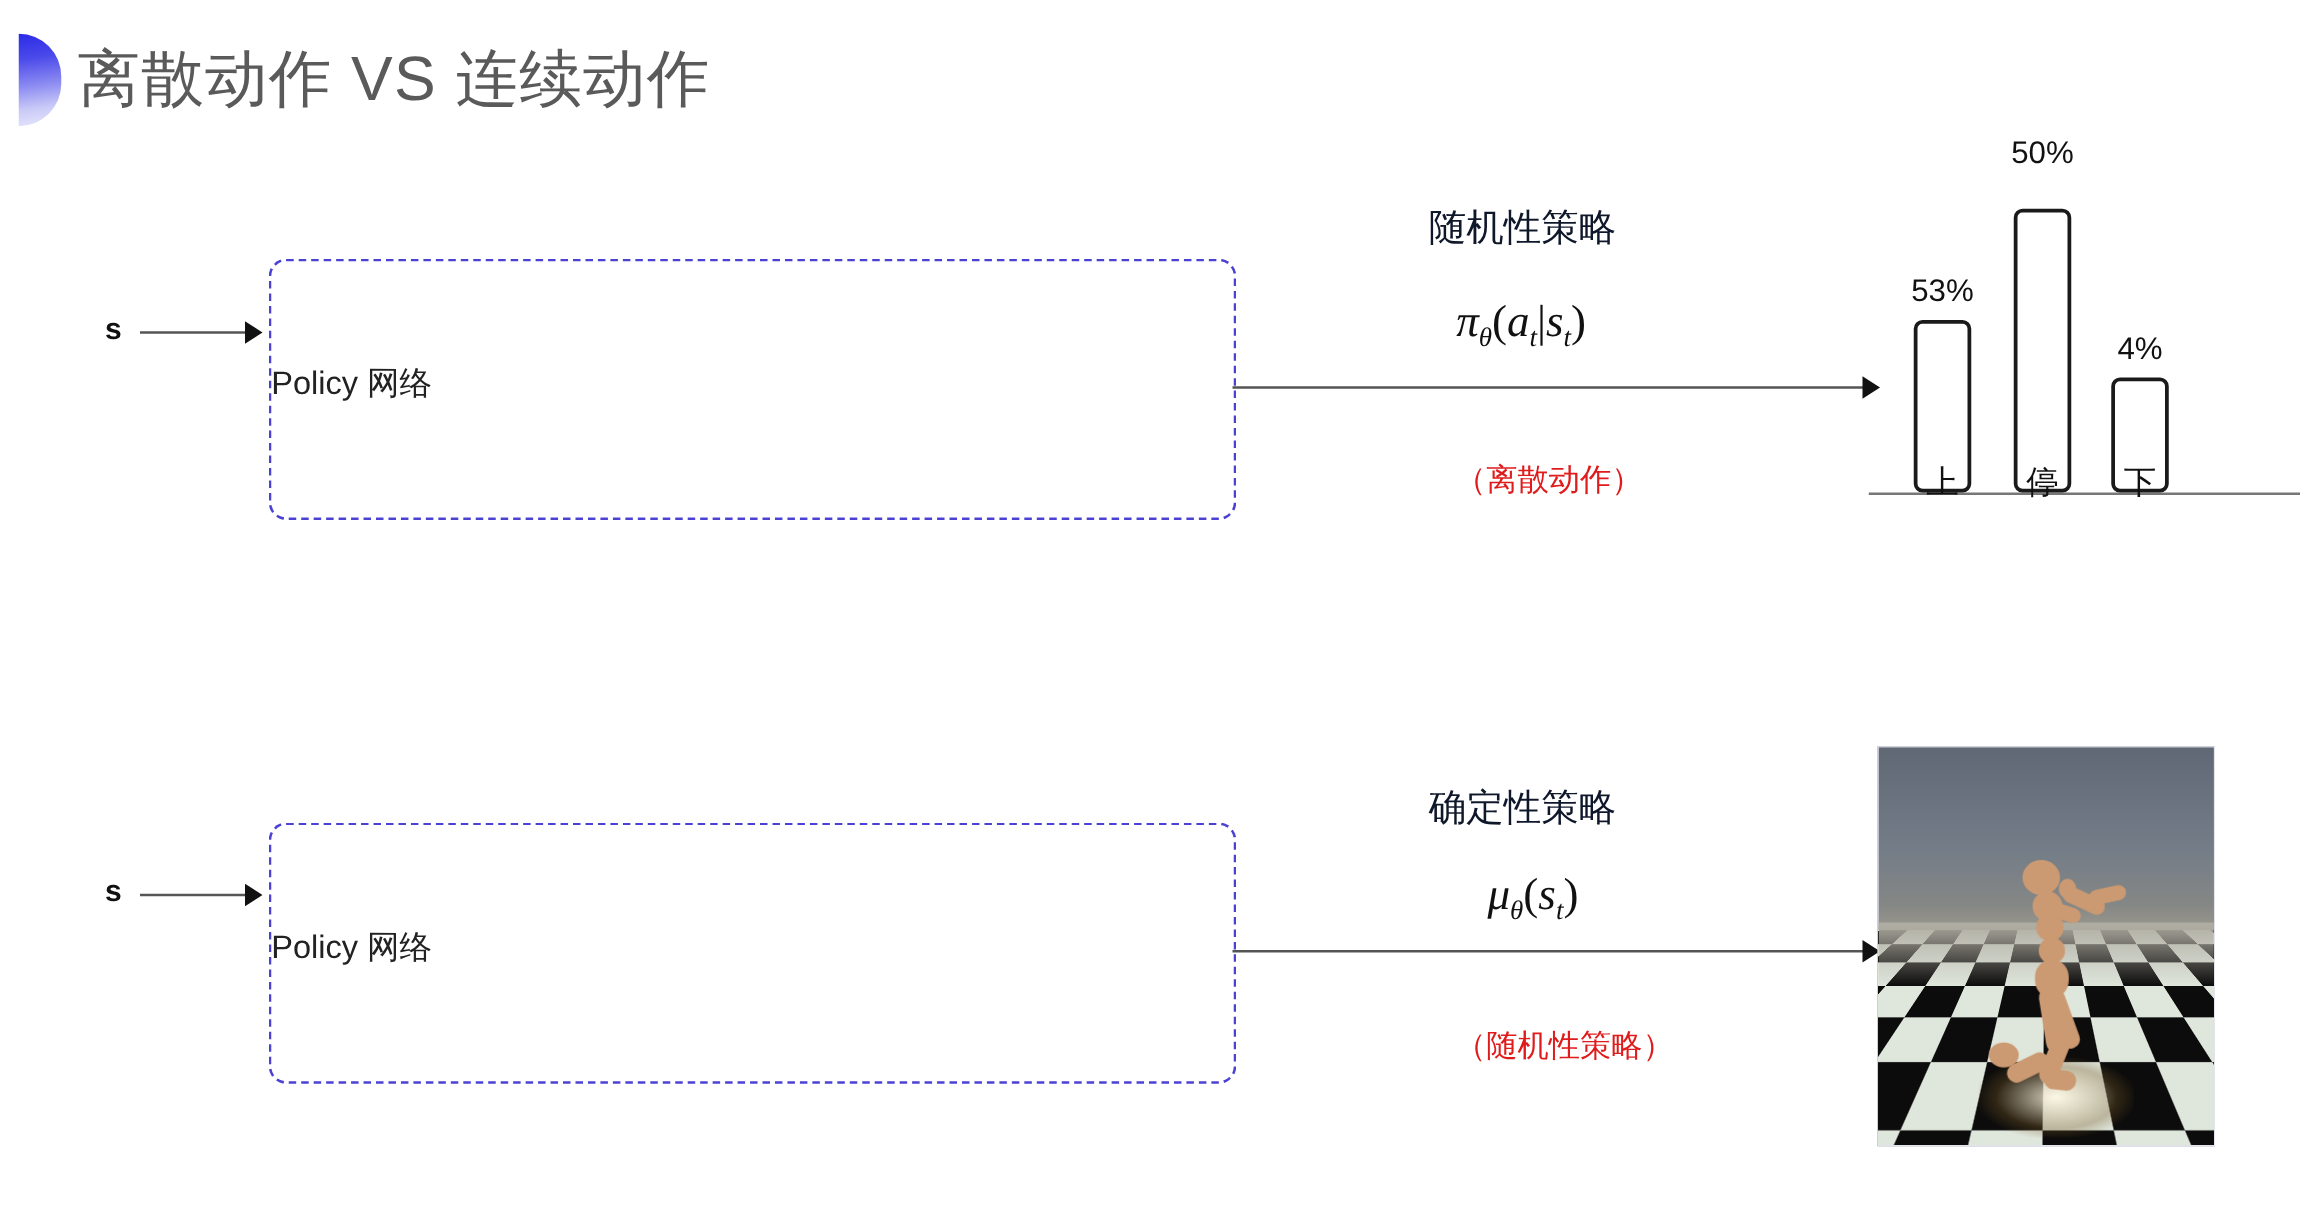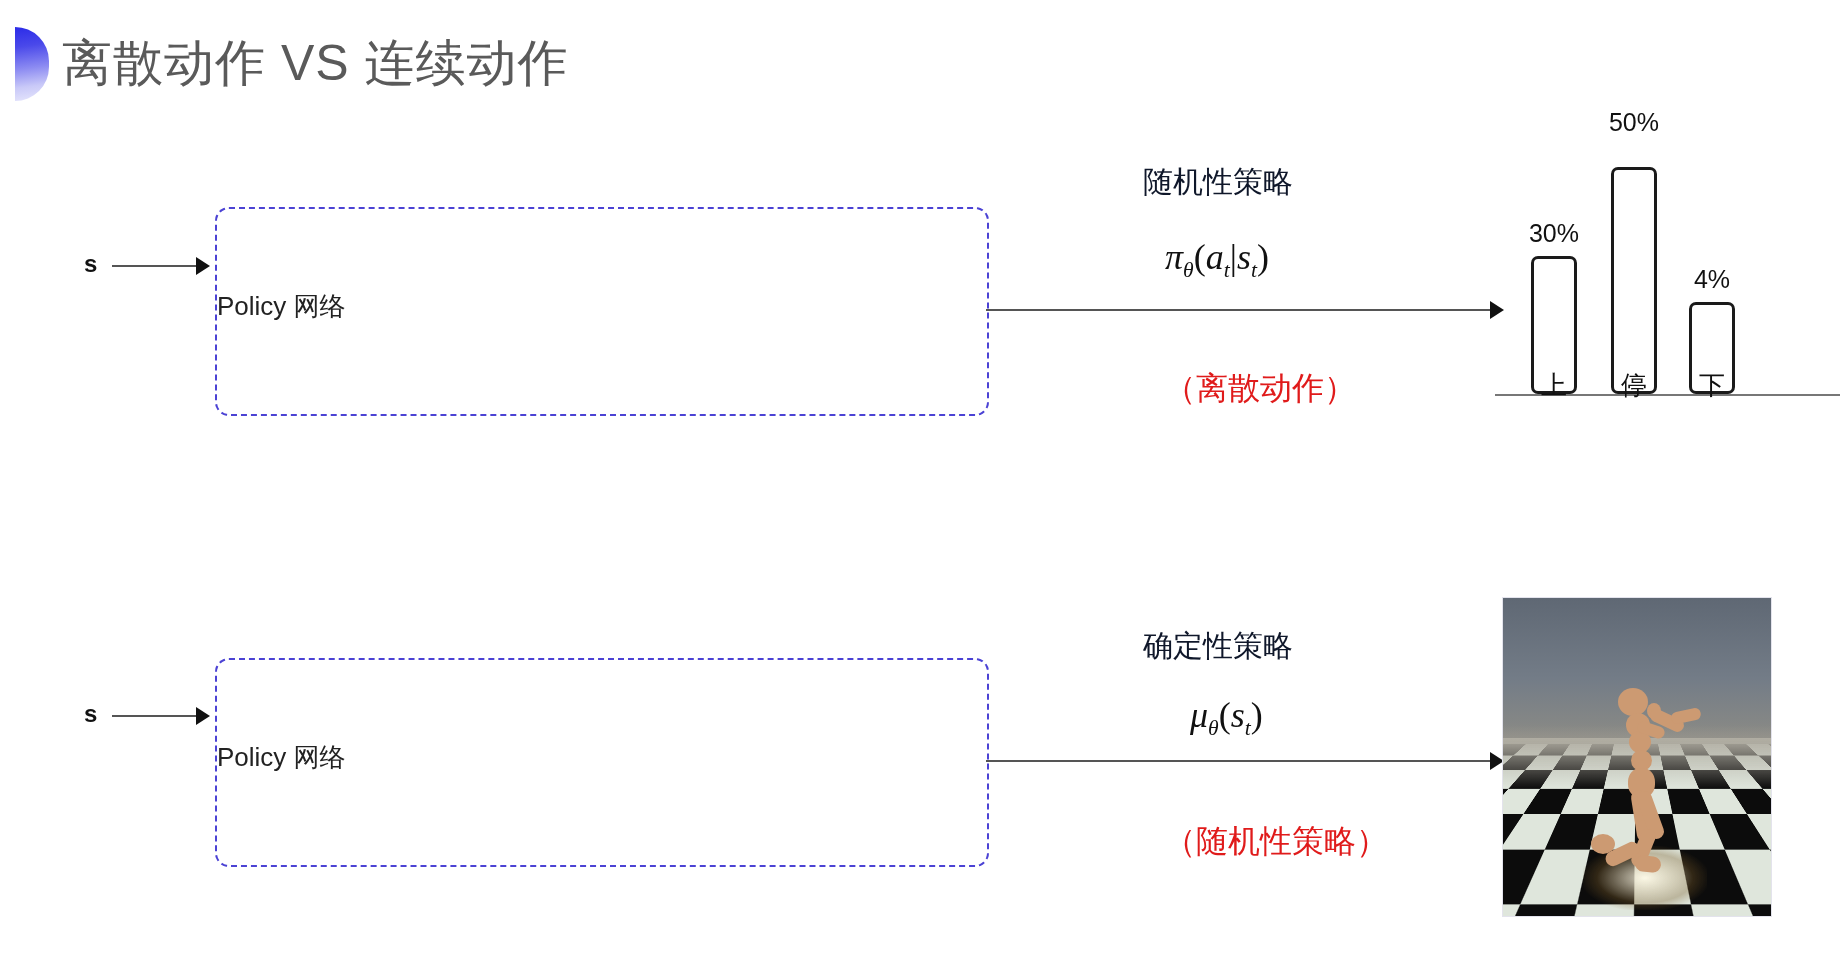--- a/index.html
+++ b/index.html
@@ -49,21 +49,21 @@
   .cap-title{
     position:absolute;font-size:30px;color:#0f172a;white-space:nowrap;
   }
   .cap-formula{
     position:absolute;font-family:"Liberation Serif","DejaVu Serif",serif;
     font-style:italic;font-size:36px;color:#111;white-space:nowrap;
   }
   .cap-formula sub{font-size:.6em;font-style:italic;}
   .cap-formula .up{font-style:normal;}
   .cap-note{
-    position:absolute;font-size:32px;color:#e01b1b;white-space:nowrap;
+    position:absolute;font-size:25px;color:#e01b1b;white-space:nowrap;
   }
 
   
   #bar-chart{position:absolute;left:1480px;top:96px;width:360px;height:300px;}
   #bar-axis{
     position:absolute;left:15px;bottom:0;width:345px;height:2px;background:#777;
   }
   .bar{
     position:absolute;bottom:2px;background:#ffffff;
     border:3px solid #1a1a1a;border-radius:7px;box-sizing:border-box;
@@ -127,21 +127,21 @@
 
     <div class="cap-note" style="left:1164px;top:367px;">（离散动作）</div>
 
     <div id="bar-chart">
       <div id="bar-axis"></div>
 
       <div class="bar" style="left:51px;width:46px;height:138px;"></div>
       <div class="bar" style="left:131px;width:46px;height:227px;"></div>
       <div class="bar" style="left:209px;width:46px;height:92px;"></div>
 
-      <div class="bar-value" style="left:24px;top:123px;width:100px;">30%</div>
+      <div class="bar-value" style="left:24px;top:123px;width:100px;">53%</div>
       <div class="bar-value" style="left:104px;top:12px;width:100px;">50%</div>
       <div class="bar-value" style="left:182px;top:169px;width:100px;">4%</div>
 
       <div class="bar-cat" style="left:24px;top:272px;width:100px;">上</div>
       <div class="bar-cat" style="left:104px;top:272px;width:100px;">停</div>
       <div class="bar-cat" style="left:182px;top:272px;width:100px;">下</div>
     </div>
   </div>
 
   <div>

